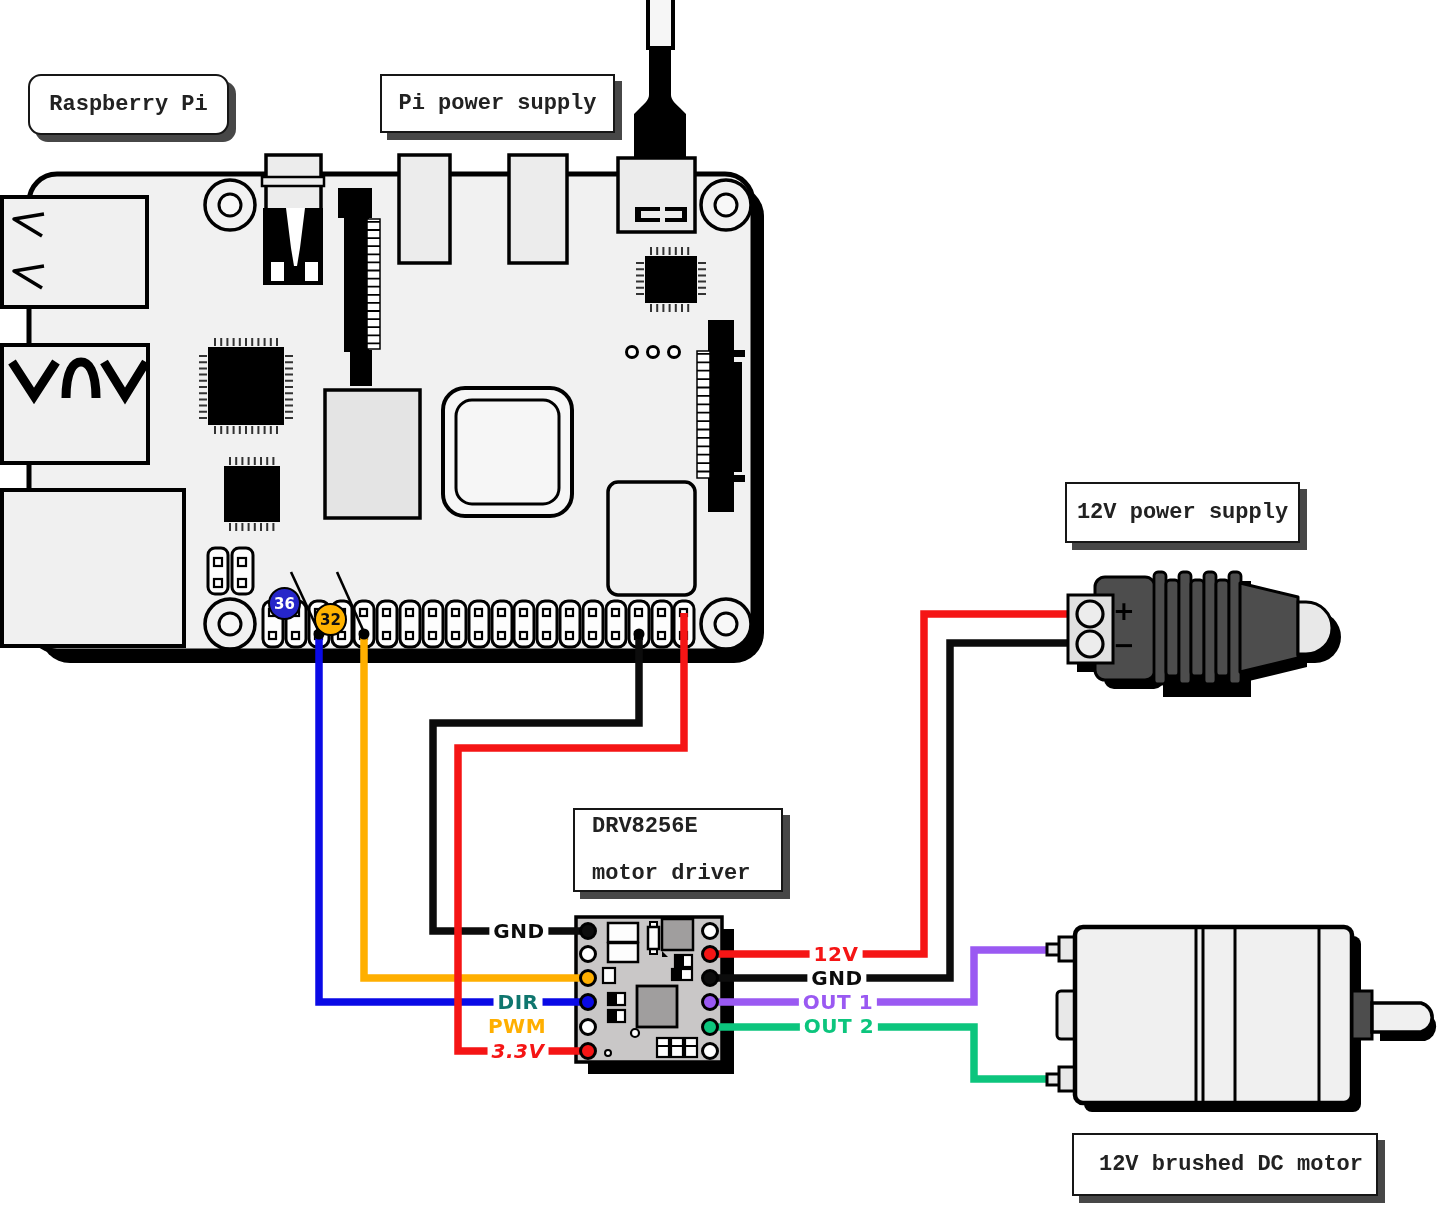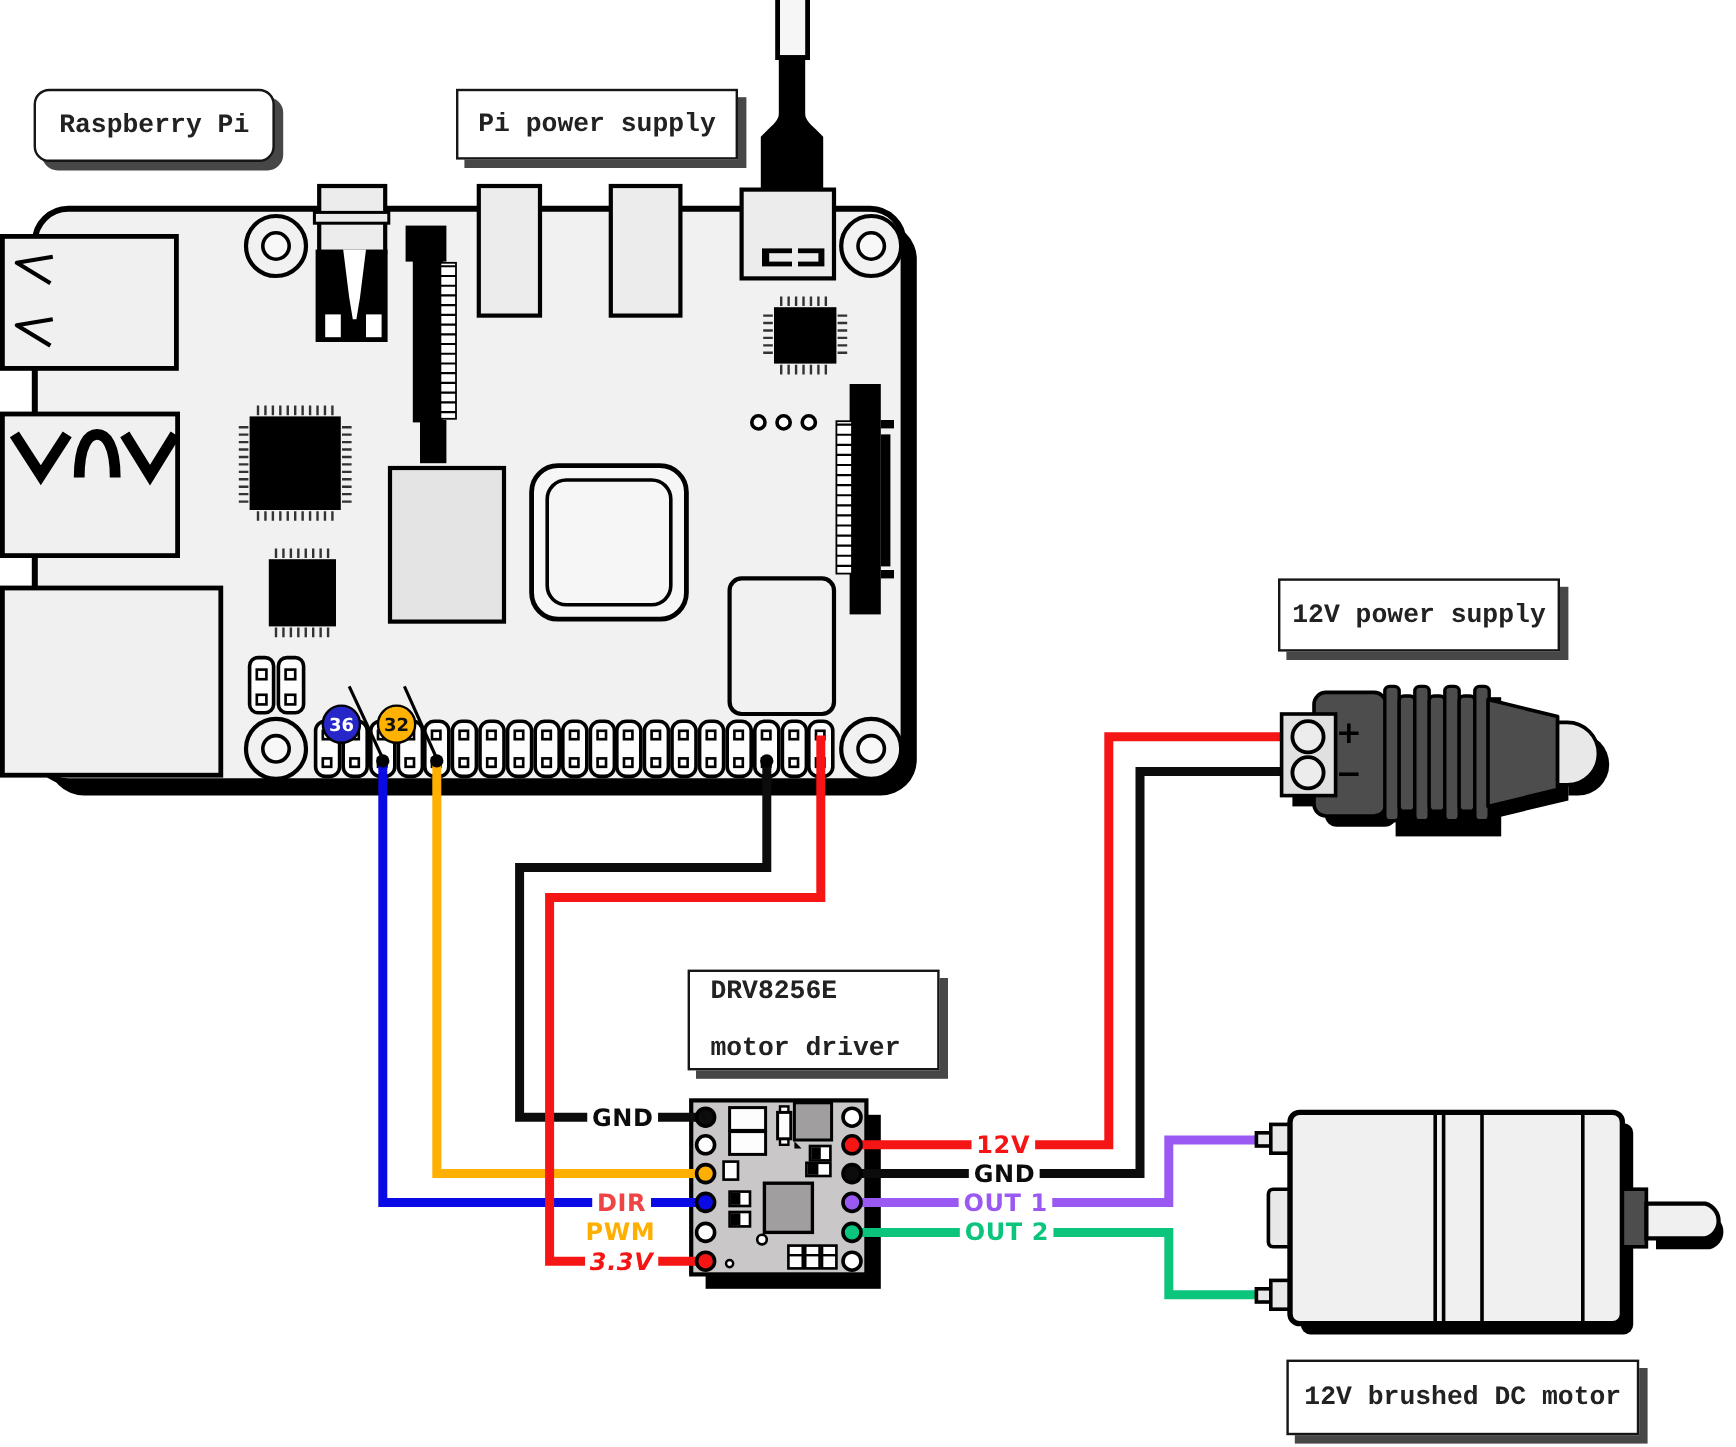--- a/index.html
+++ b/index.html
@@ -291,34 +291,34 @@
 
 <div class="lbox" style="left:1065px;top:482px;width:231px;height:57px;">
   <span>12V power supply</span>
 </div>
 
 <div class="lbox twolines" style="left:573px;top:808px;width:189px;height:80px;">
   <span>DRV8256E</span>
   <span>motor driver</span>
 </div>
 
-<div class="lbox" style="left:1072px;top:1133px;width:290px;height:59px;">
+<div class="lbox" style="left:1072px;top:1133px;width:290px;height:59px;padding-left:12px;">
   <span>12V brushed DC motor</span>
 </div>
 
 <div class="badge" style="left:268px;top:542px;background:#2626c9;color:#fff;">
   <span>36</span>
 </div>
-<div class="badge" style="left:314px;top:542px;background:#ffb300;color:#111;">
+<div class="badge" style="left:314px;top:558px;background:#ffb300;color:#111;">
   <span>32</span>
 </div>
 
 <div class="wlabel" style="left:519px;top:931px;color:#0c0c0c;">GND</div>
 <div class="wlabel" style="left:517px;top:978px;color:#ffaf00;margin-top:48px;">PWM</div>
-<div class="wlabel" style="left:518px;top:1002px;color:#ef4444;">DIR</div>
+<div class="wlabel" style="left:518px;top:1002px;color:#0f766e;">DIR</div>
 <div class="wlabel" style="left:518px;top:1051px;color:#f51515;font-style:italic;">3.3V</div>
 
 <div class="wlabel" style="left:836px;top:954px;color:#f51515;">12V</div>
 <div class="wlabel" style="left:837px;top:978px;color:#0c0c0c;">GND</div>
 <div class="wlabel" style="left:838px;top:1002px;color:#9a59f2;">OUT 1</div>
 <div class="wlabel" style="left:839px;top:1026px;color:#0cc57d;">OUT 2</div>
 
 <div class="sym" style="left:1124px;top:611px;">+</div>
 <div class="sym" style="left:1124px;top:645px;">−</div>
 

